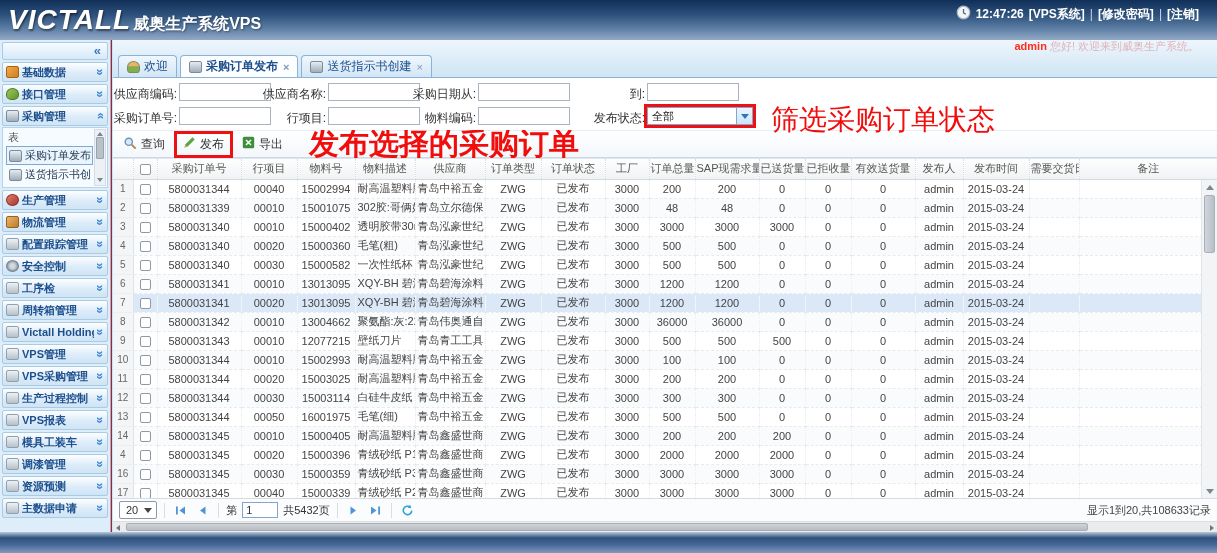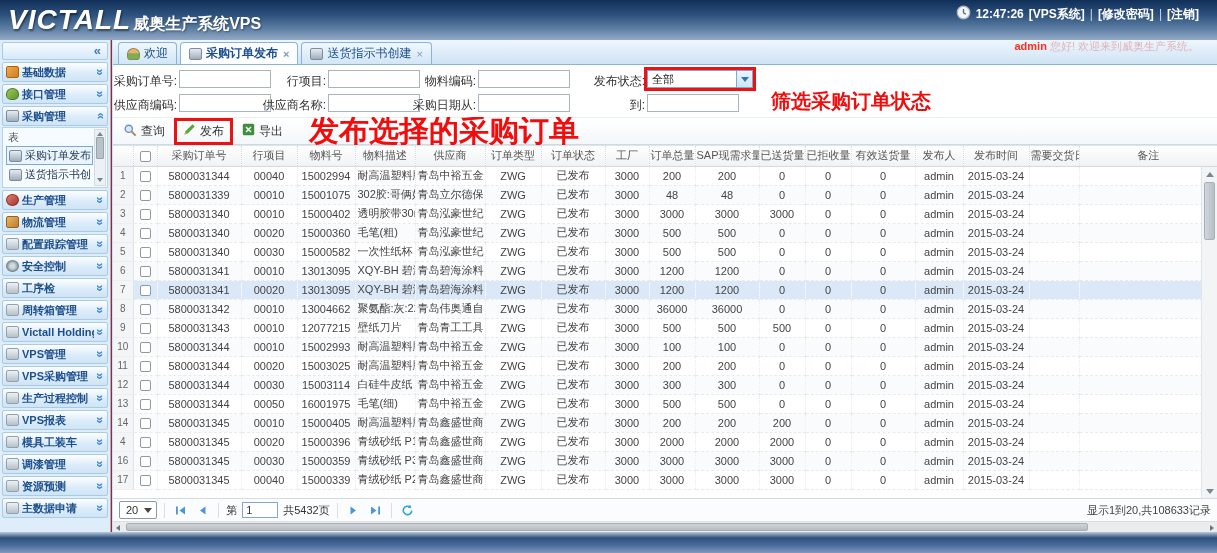--- a/index.html
+++ b/index.html
@@ -51,21 +51,21 @@
            border:1px solid transparent;cursor:pointer;white-space:nowrap;overflow:hidden}
   .subitem.active{border:1px solid #7da9d4;background:#eaf4fd}
   .mini-scroll{position:absolute;right:1px;top:1px;bottom:1px;width:12px;background:#edf1f5;border:1px solid #d4dce3}
   .ms-tri-up{margin:2px auto 1px;width:0;height:0;border-left:3px solid transparent;border-right:3px solid transparent;border-bottom:4px solid #78858f}
   .ms-thumb{margin:1px auto;width:8px;height:22px;background:#b9c1c9;border:1px solid #9aa4ad;border-radius:1px}
   .ms-tri-down{position:absolute;bottom:3px;left:2px;width:0;height:0;border-left:3px solid transparent;border-right:3px solid transparent;border-top:4px solid #78858f}
 
   
   .main{position:absolute;left:112px;top:40px;right:0;bottom:21px;display:flex;flex-direction:column;
         background:#fff;border-left:1px solid #cde2f2}
-  .tabbar{height:25px;background:linear-gradient(#eef6fd,#cfe4f4);border-bottom:1px solid #8db2d8;
+  .tabbar{height:38px;background:linear-gradient(#eef6fd,#cfe4f4);border-bottom:1px solid #8db2d8;
           display:flex;align-items:flex-end;padding:2px 2px 0 5px;gap:3px}
   .tab{display:flex;align-items:center;gap:4px;height:22px;padding:0 8px;border:1px solid #8db2d8;border-bottom:none;
        border-radius:4px 4px 0 0;background:linear-gradient(#f0f7fd,#d2e6f6);font-size:12px;color:#1d4f8d;cursor:pointer;white-space:nowrap}
   .tab.active{background:#fbfdff;font-weight:bold}
   .tab-close{color:#7d99b5;font-size:11px;margin-left:1px}
   .tab-close::before{content:"×"}
 
   .panel{flex:1;display:flex;flex-direction:column;position:relative;min-height:0}
   .filters{height:52px;padding-top:4px;position:relative;background:#fff}
   .frow{position:relative;height:24px}
@@ -79,21 +79,21 @@
              align-items:center;padding:0 4px;color:#222}
   .combo-btn{width:16px;height:18px;background:linear-gradient(#eaf5fd,#cde5f7);border:1px solid #7fa7cf;border-left:none;
              display:flex;align-items:center;justify-content:center}
   .tri-dn-blue{width:0;height:0;border-left:4px solid transparent;border-right:4px solid transparent;border-top:5px solid #2f74c0}
 
   .toolbar{height:28px;border-top:1px solid #e6eef6;border-bottom:1px solid #cfd9e2;display:flex;align-items:center;
            padding:0 4px;background:linear-gradient(#ffffff,#f3f7fb)}
   .tbtn{display:flex;align-items:center;gap:4px;font-size:12px;color:#333;padding:2px 6px;cursor:pointer;border-radius:2px;white-space:nowrap}
   .red-wrap{border:3px solid #ee1111;display:flex;align-items:center;margin:0 3px}
   .anno-inline{font-size:30px;line-height:26px;font-weight:bold;color:#f20d0d;margin-left:20px;white-space:nowrap;pointer-events:none}
-  .anno-status{position:absolute;left:658px;top:23px;font-size:20px;font-weight:bold;color:#f20d0d;z-index:6;pointer-events:none;white-space:nowrap}
+  .anno-status{position:absolute;left:658px;top:23px;font-size:28px;font-weight:normal;color:#f20d0d;z-index:6;pointer-events:none;white-space:nowrap}
 
   
   .grid{flex:1;position:relative;overflow:hidden;border-top:1px solid #dde5ec;min-height:0}
   table{border-collapse:collapse;table-layout:fixed;width:1105px;font-size:11px;color:#444}
   thead th{height:20px;font-weight:normal;color:#555;background:linear-gradient(#fefefe,#f0f2f4);
            border-bottom:1px solid #d5dadf;border-right:1px dotted #d8dde1;overflow:hidden;white-space:nowrap;
            padding:0 1px;text-align:center}
   tbody td{height:19px;border-bottom:1px dashed #e8ebee;border-right:1px dotted #e8ebee;text-align:center;
            overflow:hidden;white-space:nowrap;padding:0 2px}
   tbody tr:nth-child(even){background:#fafbfc}
@@ -316,43 +316,43 @@
           <span class="sicon" data-icon="printer-icon"></span>
           <span>送货指示书创建</span>
           <span class="tab-close"></span>
         </div>
       </div>
 
     <section class="panel">
 
       <div class="filters">
         <div class="frow">
+          <label class="flabel fl1">供应商编码:</label>
+          <input class="fin fp1" value="" style="">
+          <label class="flabel fl2">供应商名称:</label>
+          <input class="fin fp2" value="" style="">
+          <label class="flabel fl3">采购日期从:</label>
+          <input class="fin fp3" value="" style="">
+          <label class="flabel fl4">到:</label>
+          <input class="fin fp4" value="" style="">
+        </div>
+        <div class="frow">
           <label class="flabel fl1">采购订单号:</label>
           <input class="fin fp1" value="" style="">
           <label class="flabel fl2">行项目:</label>
           <input class="fin fp2" value="" style="">
           <label class="flabel fl3">物料编码:</label>
           <input class="fin fp3" value="" style="">
           <label class="flabel fl4">发布状态:</label>
           <div class="combo">
             <span class="combo-box">全部</span>
             <span class="combo-btn">
                 <span class="tri-dn-blue"></span>
               </span>
           </div>
-        </div>
-        <div class="frow">
-          <label class="flabel fl1">供应商编码:</label>
-          <input class="fin fp1" value="" style="">
-          <label class="flabel fl2">供应商名称:</label>
-          <input class="fin fp2" value="" style="">
-          <label class="flabel fl3">采购日期从:</label>
-          <input class="fin fp3" value="" style="">
-          <label class="flabel fl4">到:</label>
-          <input class="fin fp4" value="" style="">
         </div>
         <div class="anno-status">筛选采购订单状态</div>
       </div>
 
       <div class="toolbar">
         <div class="tbtn">
           <span><svg width="14" height="14" viewBox="0 0 14 14">
                 <circle cx="5.8" cy="5.8" r="3.6" fill="#d8eafa" stroke="#6d93b8" stroke-width="1.4"></circle>
                 <line x1="8.8" y1="8.8" x2="12.6" y2="12.6" stroke="#b08a4e" stroke-width="2"></line>
               </svg></span>

